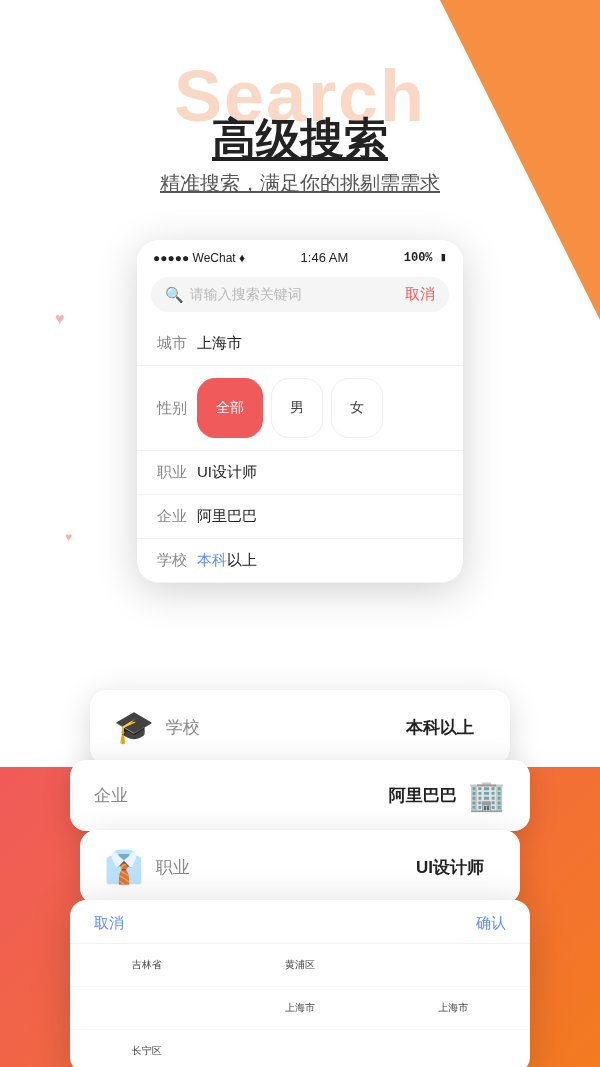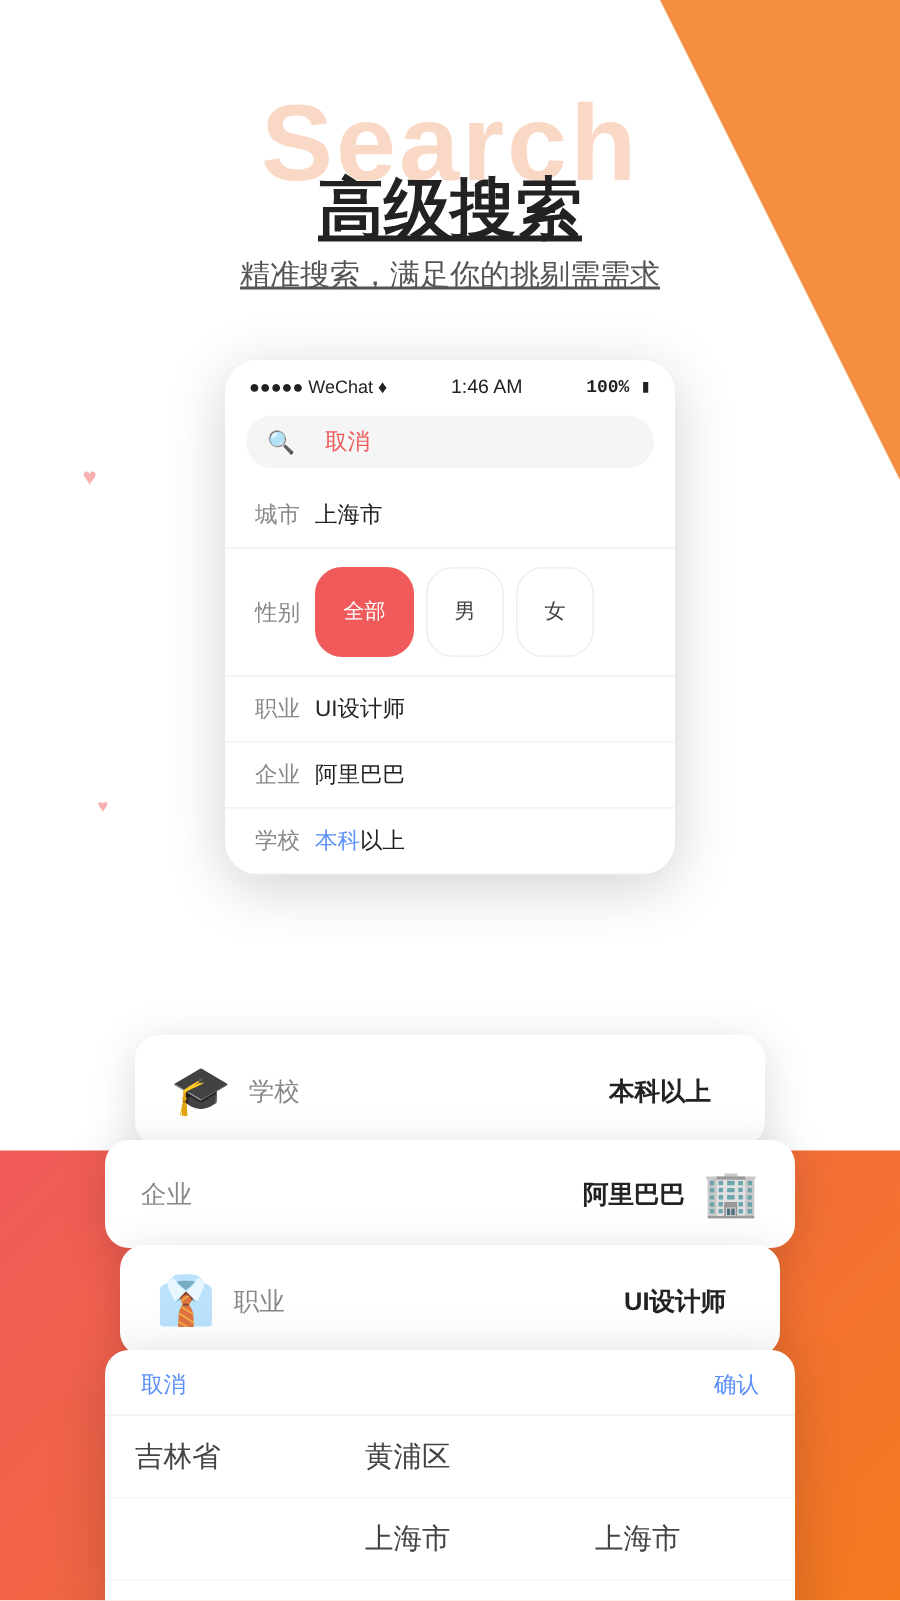--- a/index.html
+++ b/index.html
@@ -80,21 +80,21 @@
       z-index: 2;
       text-decoration: underline;
     }
 
     
     .phone-mockup {
       position: absolute;
       top: 240px;
       left: 50%;
       transform: translateX(-50%);
-      width: 300px;
+      width: 326px;
       background: #fff;
       border-radius: 22px;
       box-shadow: 0 8px 40px rgba(0,0,0,0.18);
       overflow: hidden;
       z-index: 20;
     }
 
     
     .status-bar {
       display: flex;
@@ -267,24 +267,25 @@
       font-size: 15px;
       cursor: pointer;
     }
     .bottom-panel-grid {
       display: grid;
       grid-template-columns: 1fr 1fr 1fr;
       gap: 0;
     }
     .bottom-panel-cell {
       padding: 14px 20px;
-      font-size: 19px;
+      font-size: 10px;
       color: #444;
       border-bottom: 1px solid #f8f8f8;
       cursor: pointer;
+      text-align: center;
     }
 
     
     .orange-bottom {
       position: absolute;
       bottom: 0; left: 0; right: 0;
       height: 300px;
       background: linear-gradient(135deg, #f05a5a 0%, #f47b20 100%);
       z-index: 0;
     }
@@ -336,20 +337,21 @@
 <div class="phone-mockup">
 
   <div class="status-bar">
     <span class="status-left">●●●●● WeChat ♦</span>
     <span class="status-center">1:46 AM</span>
     <span class="status-right">100% ▮</span>
   </div>
 
   <div class="search-bar">
     <span class="search-bar-icon">🔍</span>
+    <span class="search-bar-input">请输入搜索关键词</span>
     <button class="search-bar-cancel">取消</button>
   </div>
 
   <div class="filter-row">
     <span class="filter-label">城市</span>
     <span class="filter-value">上海市</span>
   </div>
 
   <div class="filter-row">
     <span class="filter-label">性别</span>

